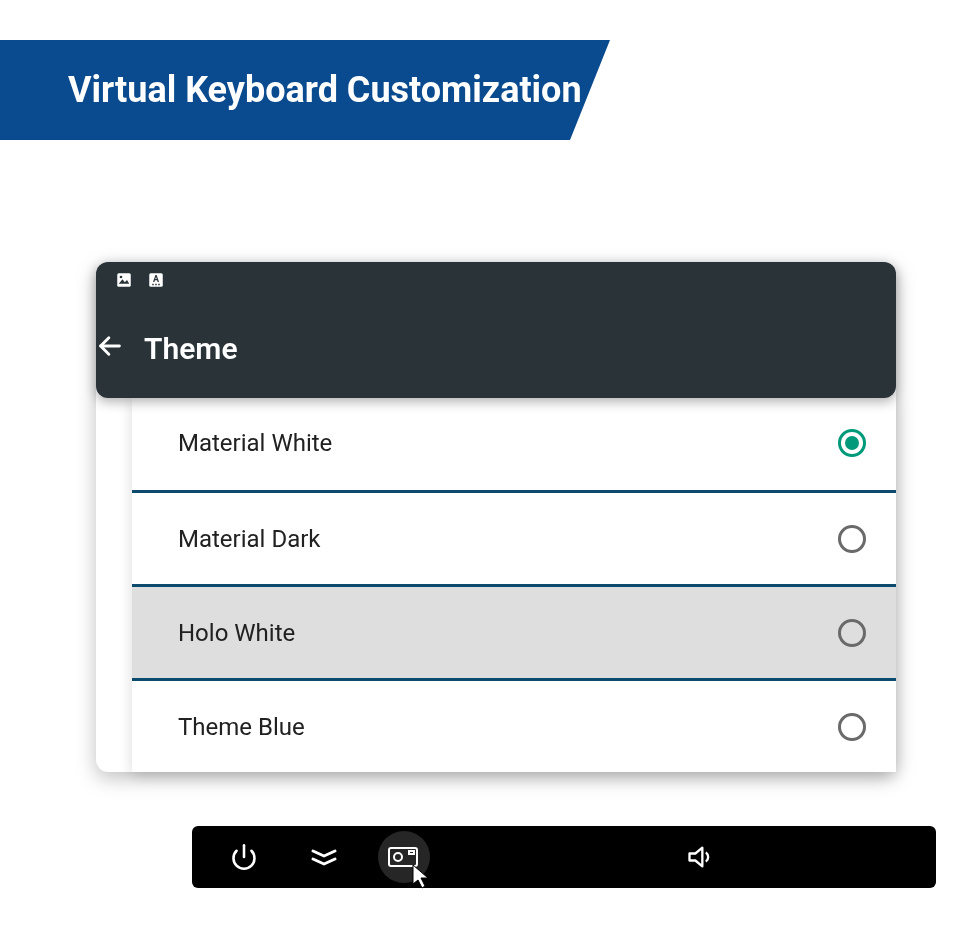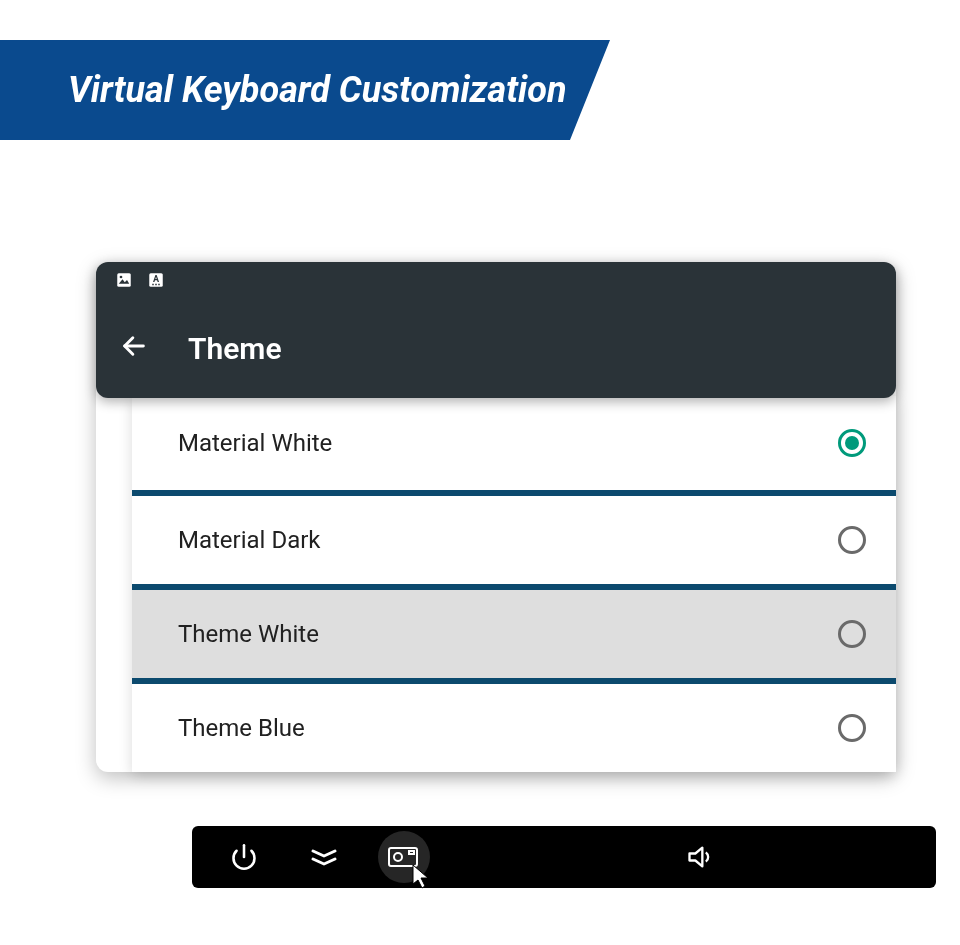--- a/index.html
+++ b/index.html
@@ -14,21 +14,20 @@
     background: #0a4a8e;
     display: flex;
     align-items: center;
     padding-left: 68px;
     clip-path: polygon(0 0, 100% 0, calc(100% - 40px) 100%, 0 100%);
   }
   .banner-text {
     color: #fff;
     font-size: 36px;
     font-weight: 700;
-    font-style: italic;
   }
 
   .gray-bg {
     position: absolute;
     top: 68px;
     left: 48px;
     right: 0;
     bottom: 0;
     background: #d8d8d8;
     z-index: -1;
@@ -59,42 +58,41 @@
     padding-left: 18px;
   }
   .status-icon {
     width: 20px; height: 20px;
     display: flex; align-items: center; justify-content: center;
   }
   .title-bar {
     height: 100px;
     display: flex;
     align-items: center;
-    gap: 40px;
-    margin-left: 24px;
+    gap: 20px;
   }
   .back-arrow { color: #fff; }
   .title-text { color: #fff; font-size: 30px; font-weight: 600; }
 
   .theme-list {
     background: #fff;
     margin-left: 36px;
     margin-top: -2px;
     border-radius: 0 0 6px 6px;
     box-shadow: 0 4px 14px rgba(0,0,0,0.15);
     position: relative;
     z-index: 1;
   }
   .theme-row {
     height: 94px;
     display: flex;
     align-items: center;
     justify-content: space-between;
     padding: 0 30px 0 46px;
-    border-top: 6px solid #0c4a6e;
+    border-top: 3px solid #0c4a6e;
     font-size: 24px;
     color: #212121;
     background: #fff;
   }
   .theme-row:first-child { border-top: none; }
   .theme-row.hover { background: #dedede; }
 
   .radio {
     width: 28px; height: 28px;
     border: 3px solid #6a6a6a;
@@ -181,21 +179,21 @@
   <div class="theme-list" id="theme-list">
       <div class="theme-row">
         <span>Material White</span>
         <span class="radio selected"></span>
       </div>
       <div class="theme-row">
         <span>Material Dark</span>
         <span class="radio"></span>
       </div>
       <div class="theme-row hover">
-        <span>Theme White</span>
+        <span>Holo White</span>
         <span class="radio"></span>
       </div>
       <div class="theme-row">
         <span>Theme Blue</span>
         <span class="radio"></span>
       </div>
     </div>
 </div>
 
 <div class="nav-bar">

